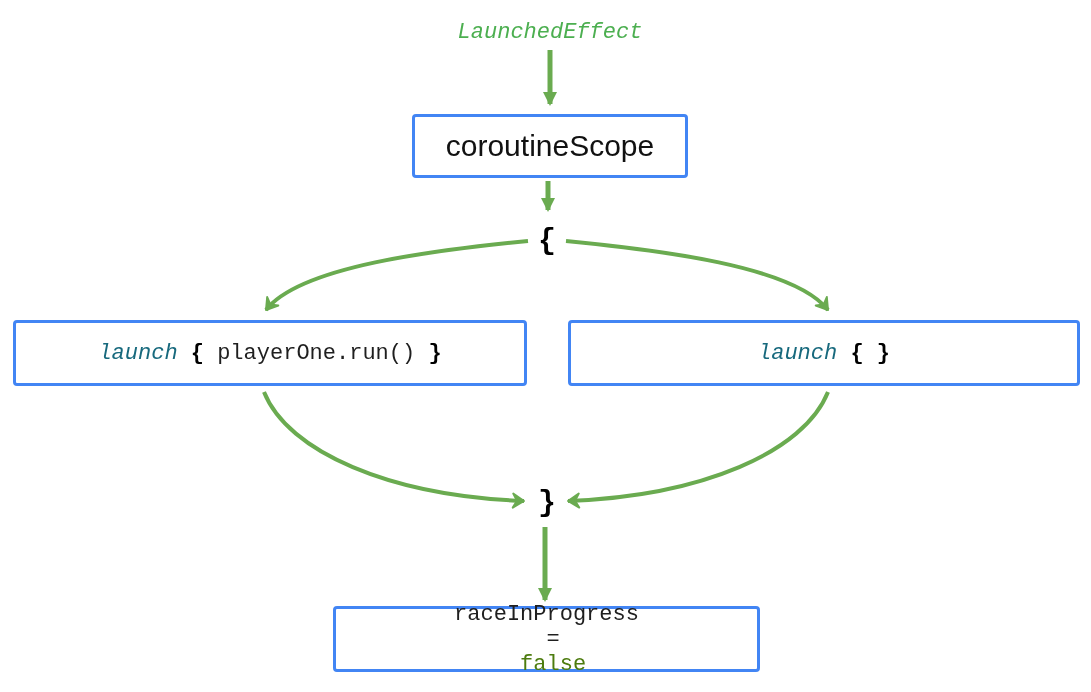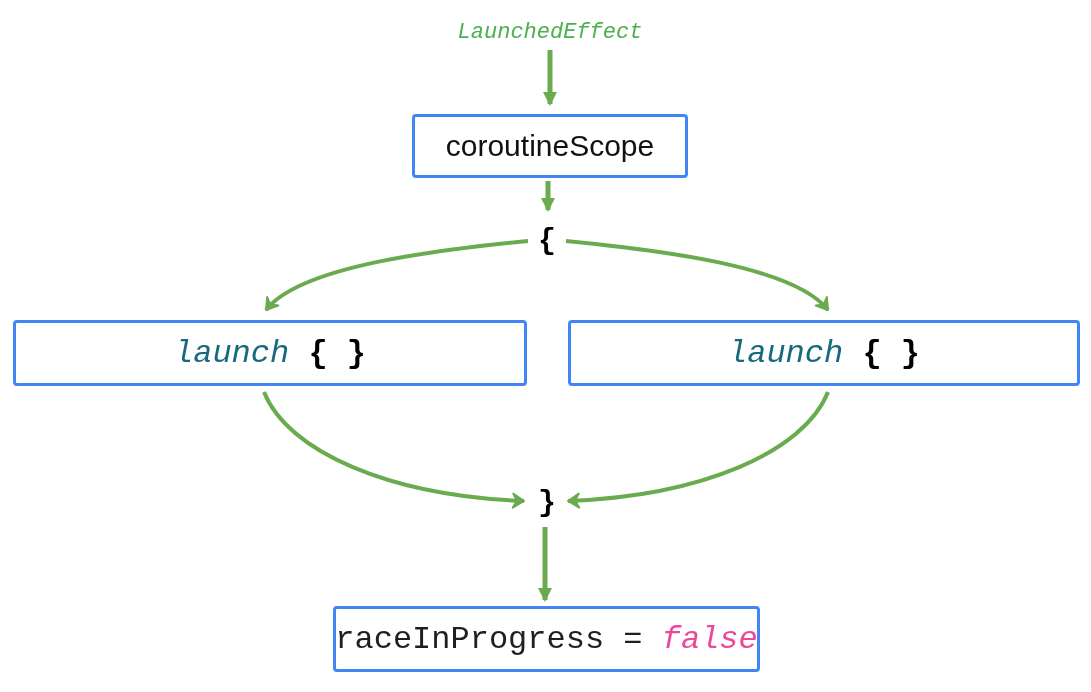--- a/index.html
+++ b/index.html
@@ -36,30 +36,30 @@
     justify-content: center;
     white-space: nowrap;
   }
   .node-scope {
     left: 412px; top: 114px; width: 276px; height: 64px;
     font-family: "Liberation Sans", sans-serif;
     font-size: 30px;
     color: #111111;
   }
   .node-code {
-    font-size: 32px;
+    font-size: 22px;
     color: #1f1f1f;
   }
   .node-launch-one { left: 13px;  top: 320px; width: 514px; height: 66px; }
   .node-launch-two { left: 568px; top: 320px; width: 512px; height: 66px; }
-  .node-result     { left: 333px; top: 606px; width: 427px; height: 66px; }
+  .node-result     { left: 333px; top: 606px; width: 427px; height: 66px; flex-direction: column; }
   .code span + span { margin-left: 1ch; }
   .kw { color: #17697d; font-style: italic; }
   .brace-bold { font-weight: bold; color: #000000; }
-  .val { color: #ec4899; font-style: italic; }
+  .val { color: #4d7c0f; }
   .flow-brace {
     width: 80px;
     text-align: center;
     font-size: 30px;
     font-weight: bold;
     color: #000000;
     line-height: 1;
   }
   .brace-open  { left: 507px; top: 226px; }
   .brace-close { left: 507px; top: 488px; }
@@ -98,20 +98,21 @@
 
   <div class="abs node node-scope">
       <span>coroutineScope</span>
     </div>
 
   <div class="abs flow-brace brace-open">{</div>
 
   <div class="abs node node-code code node-launch-one">
       <span class="kw">launch</span>
       <span class="brace-bold">{</span>
+      <span>playerOne.run()</span>
       <span class="brace-bold">}</span>
     </div>
 
   <div class="abs node node-code code node-launch-two">
       <span class="kw">launch</span>
       <span class="brace-bold">{</span>
       <span class="brace-bold">}</span>
     </div>
 
   <div class="abs flow-brace brace-close">}</div>

